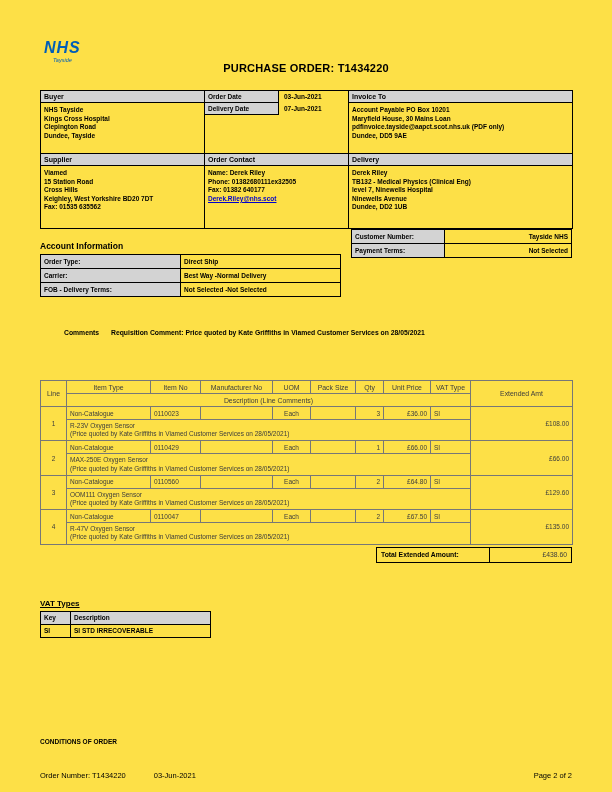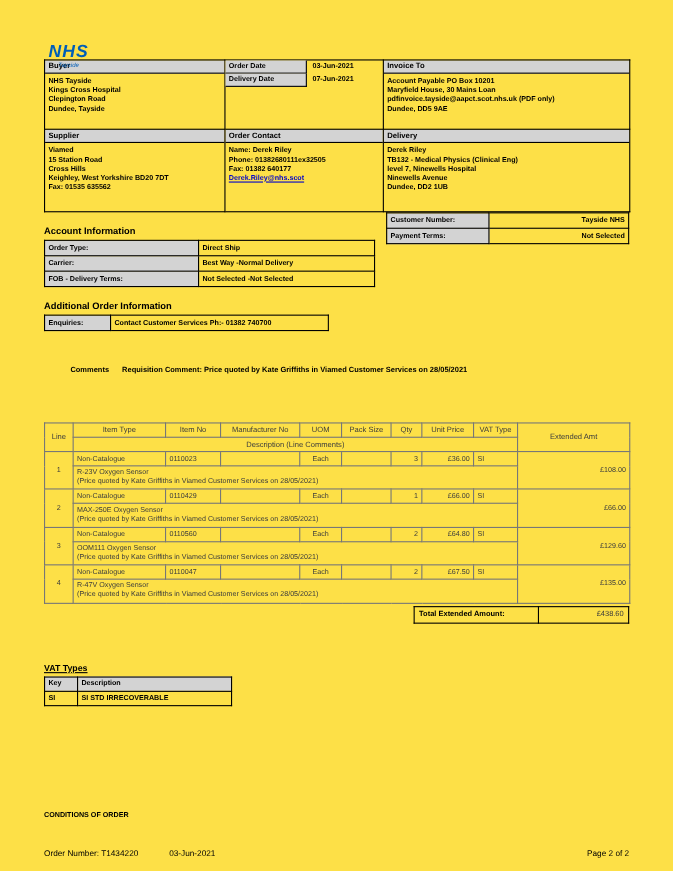--- a/index.html
+++ b/index.html
@@ -81,20 +81,21 @@
 
 <div class="page">
 
   <div class="logo">
     <div class="brand">NHS</div>
     <div class="region">Tayside</div>
   </div>
 
   <div class="content">
 
+    <div class="title">PURCHASE ORDER: T1434220</div>
 
     <table class="info">
       <colgroup>
           <col style="width:164px">
           <col style="width:144px">
           <col style="width:224px">
         </colgroup>
       <tbody>
           <tr class="row1">
         <td>
@@ -189,31 +190,20 @@
           </tr>
           <tr>
             <td class="kv-label">Payment Terms:</td>
             <td class="kv-value">Not Selected</td>
           </tr>
         </tbody>
           </table>
       </div>
     </div>
 
-    <div class="add-info">
-      <div class="sect-heading">Additional Order Information</div>
-      <table class="kv">
-        <tbody>
-            <tr>
-          <td class="kv-label">Enquiries:</td>
-          <td class="kv-value">Contact Customer Services Ph:- 01382 740700</td>
-        </tr>
-      </tbody>
-        </table>
-    </div>
 
     <div class="comments">
       <span class="lbl">Comments</span>
       <span>Requisition Comment: Price quoted by Kate Griffiths in Viamed Customer Services on 28/05/2021</span>
     </div>
 
     <table class="items">
       <colgroup>
         <col style="width:26px">
           <col style="width:84px">

